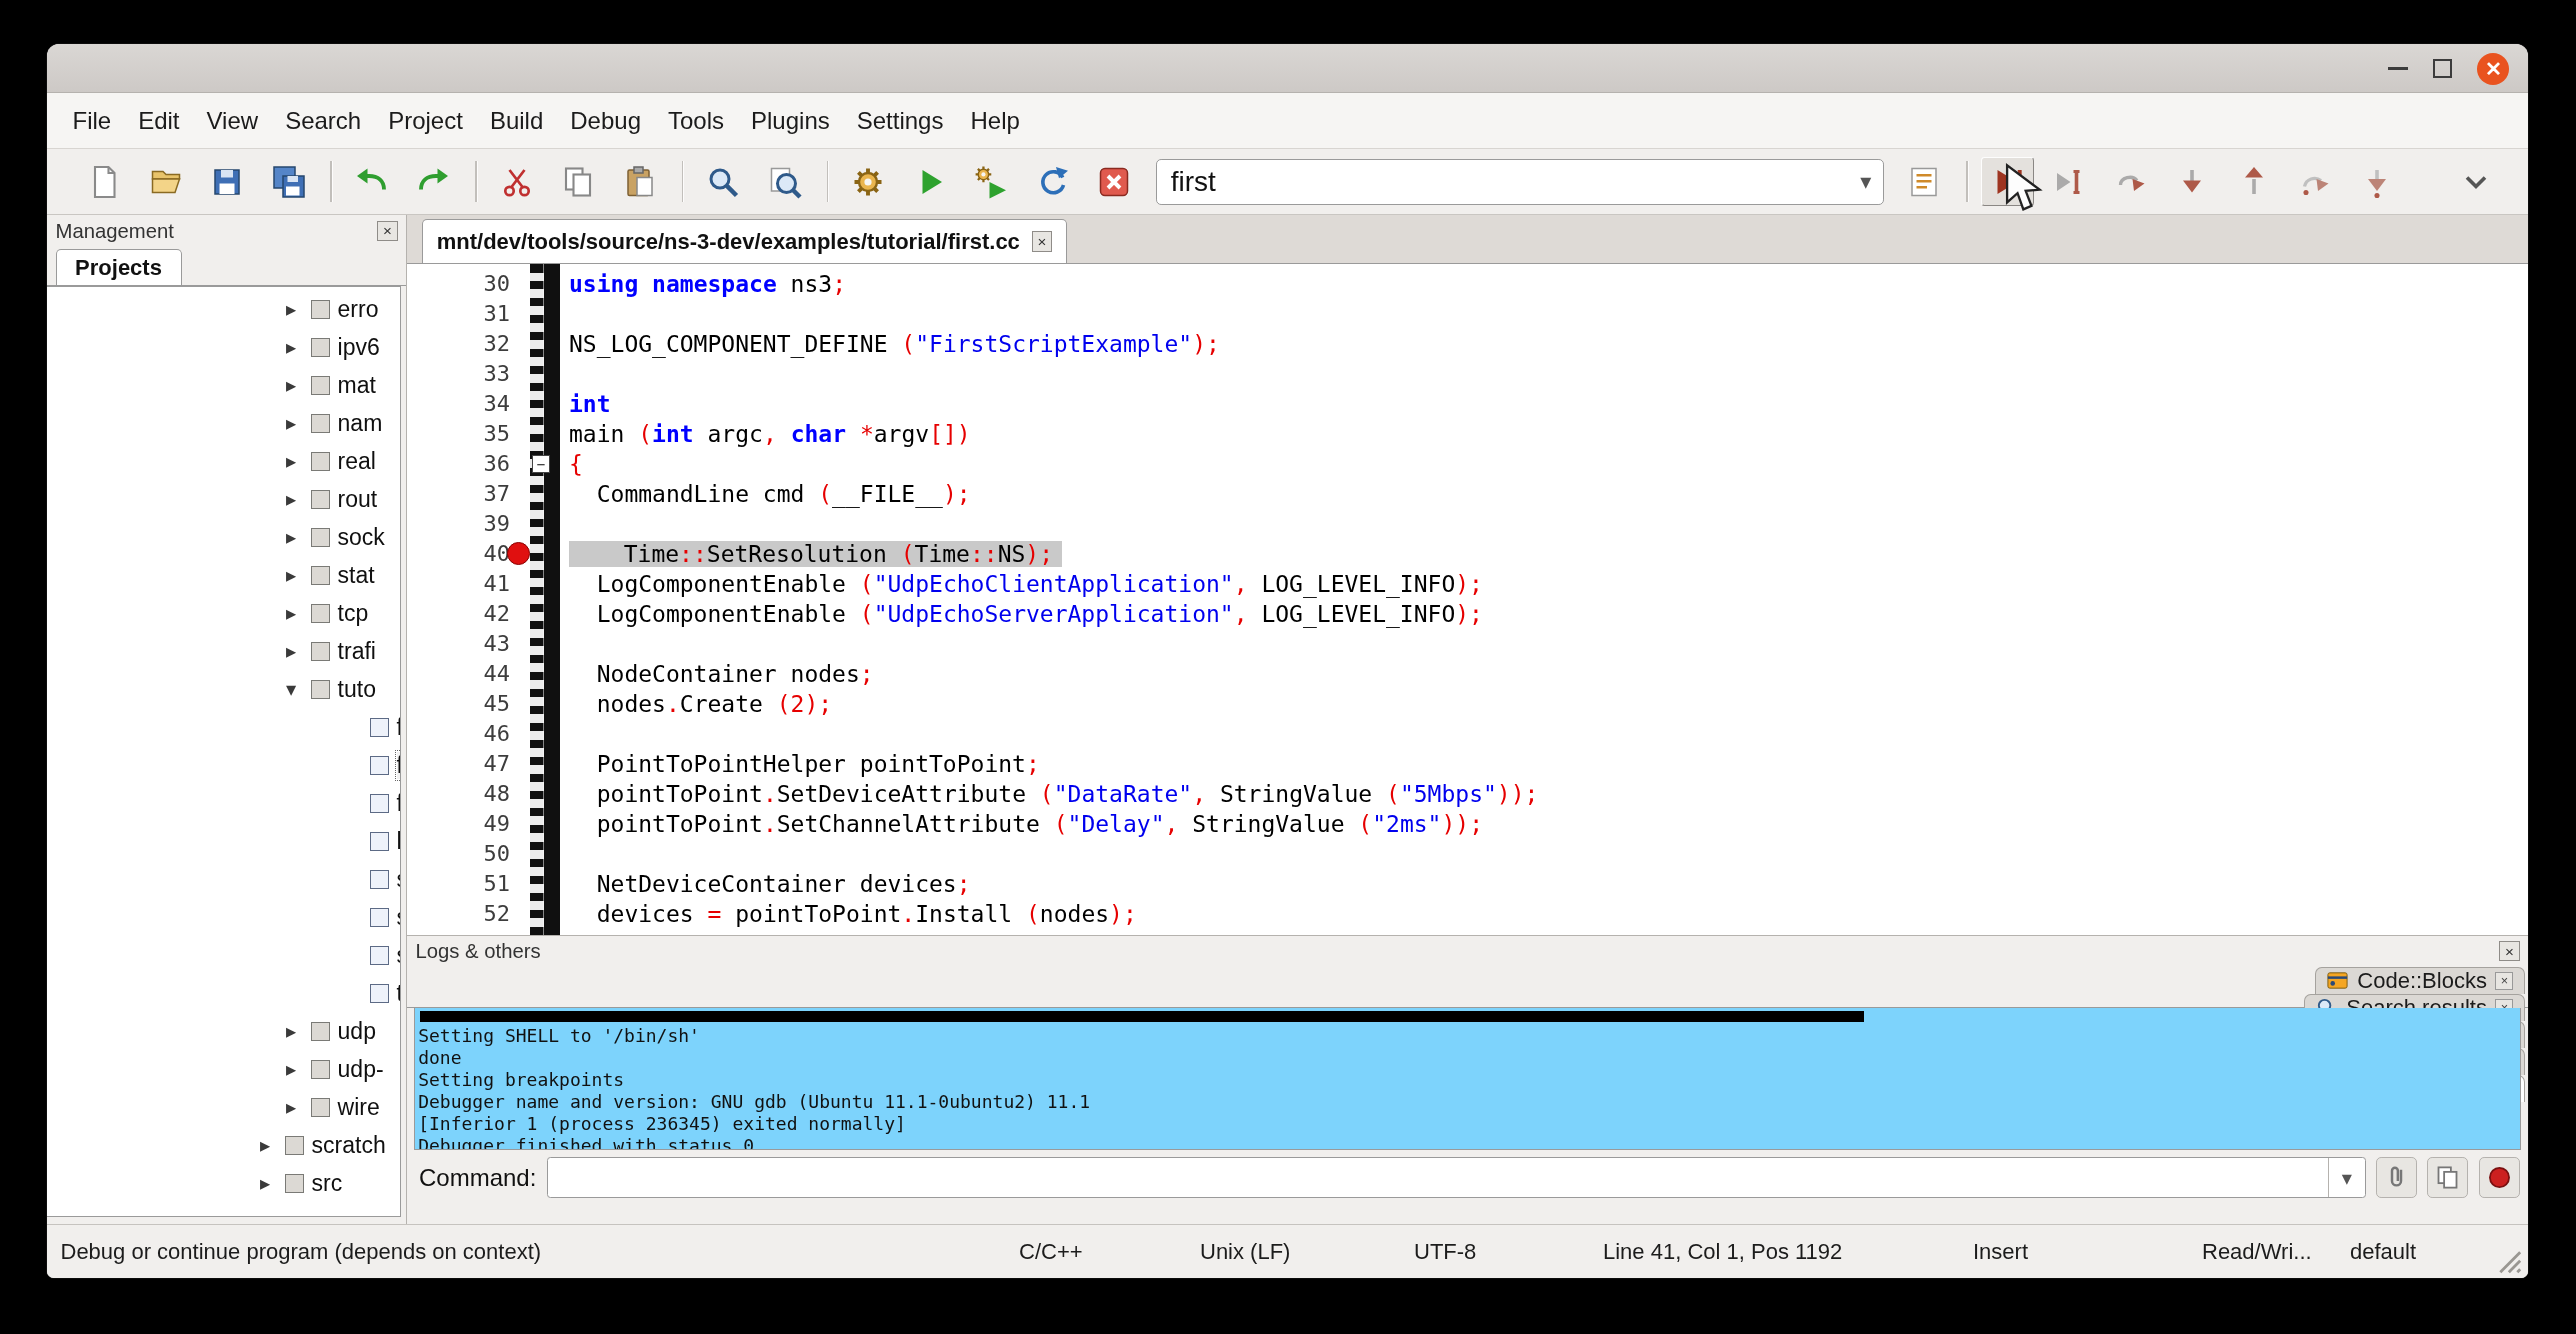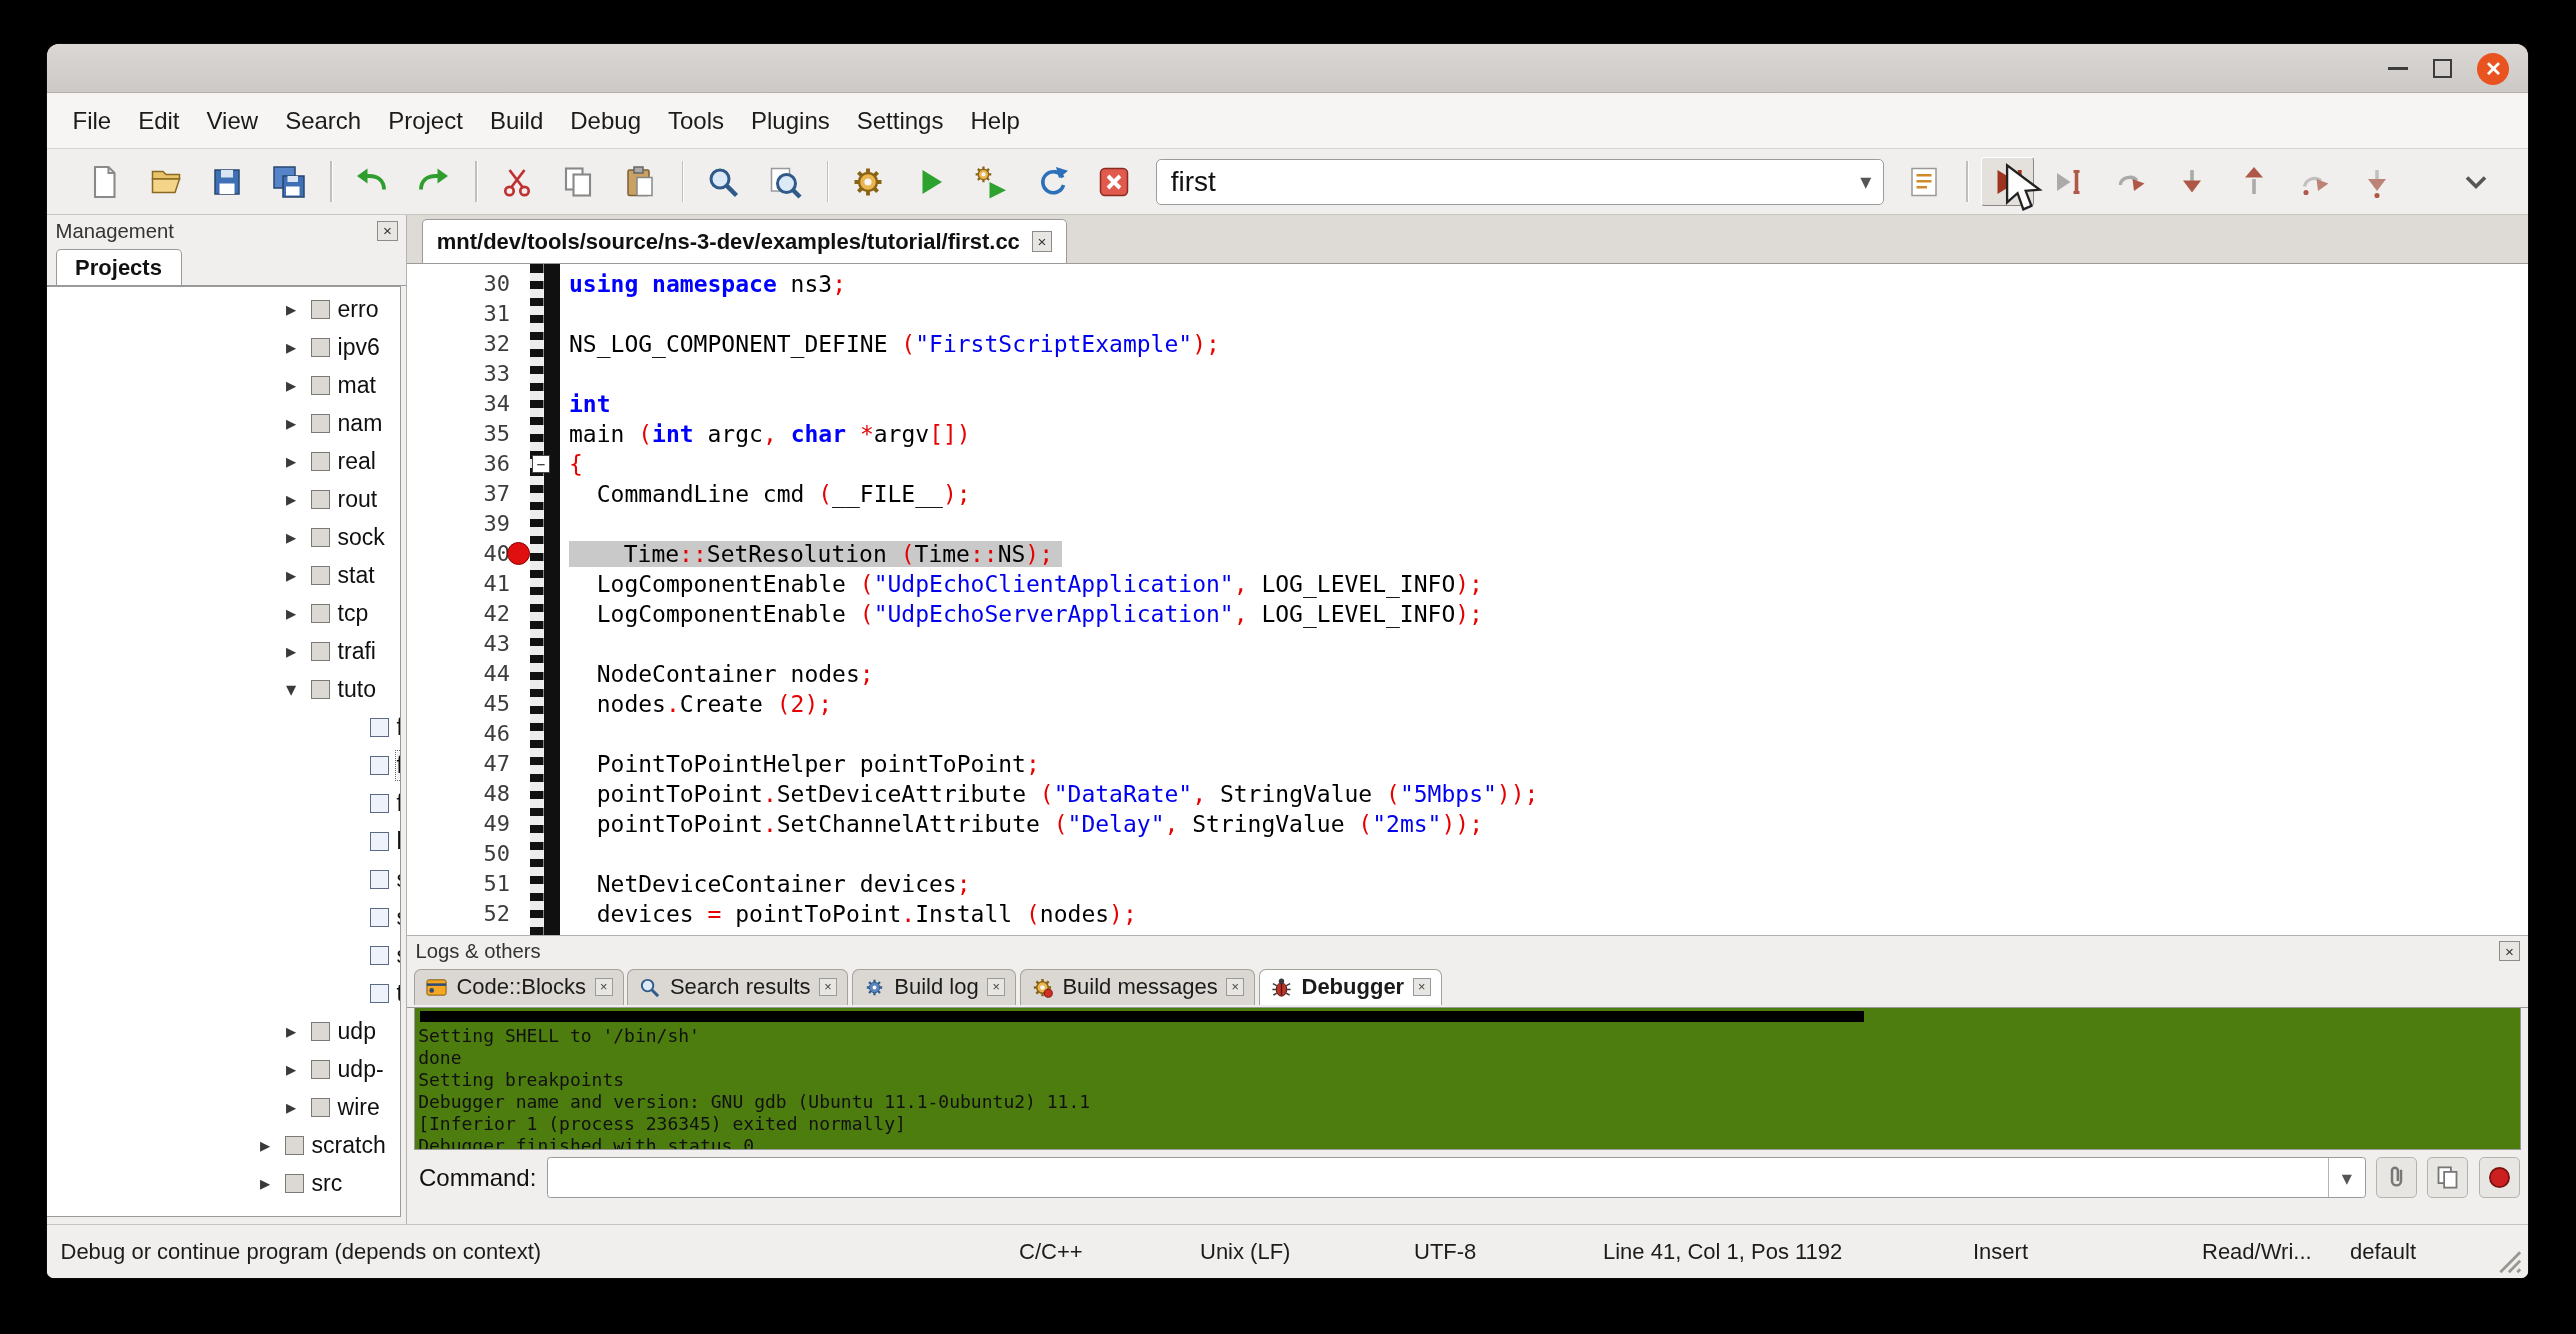--- a/index.html
+++ b/index.html
@@ -78,29 +78,29 @@
   .hlwrap{ background:#c9c9c9; padding-right:8.5px;padding-left:27px; }
   .bp{ position:absolute; left:100px; top:3.4px; width:23px; height:23px; border-radius:50%;
        background:#e01010; border:1.7px solid #8a0000; z-index:2;}
   .fold{ position:absolute; left:125px; top:6px; width:18px; height:18px; background:#fff; border:1.7px solid #444;
          z-index:2; display:flex; align-items:center; justify-content:center; font-size:15.2px; color:#111;}
 
   
   .logs{ height:289px; flex:none; background:#f1efed; border-top:1.7px solid #b5b2ae; display:flex; flex-direction:column;}
   .logs-header{ height:30.5px; display:flex; align-items:center; padding:0 8.5px; font-size:20.3px; color:#333;}
   .logs-header .grow{flex:1;}
-  .logs-tabs{ height:41px; display:flex; align-items:center; padding-left:6.8px; border-bottom:0.8px solid #9a9a9a;}
+  .logs-tabs{ height:41px; display:flex; align-items:flex-end; padding-left:6.8px; border-bottom:0.8px solid #9a9a9a;flex-direction:column;}
   .log-tab{ height:36px; display:flex; align-items:center; gap:8.5px; padding:0 10.2px; margin-right:3.4px;
             background:#dbd8d4; border:0.8px solid #a5a29e; border-bottom:none; border-radius:6.8px 6.8px 0 0;}
   .log-tab svg{ width:23px; height:23px; }
   .log-tab .lt-label{ font-size:22px; color:#1b1b1b; }
   .log-tab.active{ background:#fff; } .log-tab.active .lt-label{ font-weight:bold; }
   .lt-x{ width:18px; height:18px; border:0.8px solid #999; background:#e8e6e2; font-size:12.7px; color:#444;
          display:flex; align-items:center; justify-content:center;}
-  .logs-output{ height:142px; margin:0 6.8px; background:#4d7c0f; border:1.7px solid #9a9a9a; border-top:none; overflow:hidden; padding:1.7px 0 0 3.4px;}
+  .logs-output{ height:142px; margin:0 6.8px; background:#7dd3fc; border:1.7px solid #9a9a9a; border-top:none; overflow:hidden; padding:1.7px 0 0 3.4px;}
   .out-bar{ width:1444px; height:11px; background:#000; margin:1.7px 0 3.4px 1.7px; }
   .out-line{ font:18px/22px "DejaVu Sans Mono", monospace; color:#111; white-space:pre;}
   .cmd-row{ height:56px; display:flex; align-items:center; padding:0 8.5px 0 12px; gap:10.2px;}
   .cmd-label{ font-size:24px; color:#111; flex:none;}
   .cmd-input{ flex:1; height:41px; background:#fff; border:1.7px solid #9a9a9a; border-radius:3.4px; display:flex; align-items:center;}
   .cmd-input .grow{flex:1;}
   .cmd-arrow{ width:37px; height:100%; border-left:1.7px solid #b5b2ae; display:flex; align-items:center; justify-content:center;
               font-size:20.3px; color:#555;}
   .cmd-btn{ width:41px; height:41px; border:1.7px solid #b5b2ae; border-radius:5.1px; background:#e8e6e2;
             display:flex; align-items:center; justify-content:center; flex:none;}

